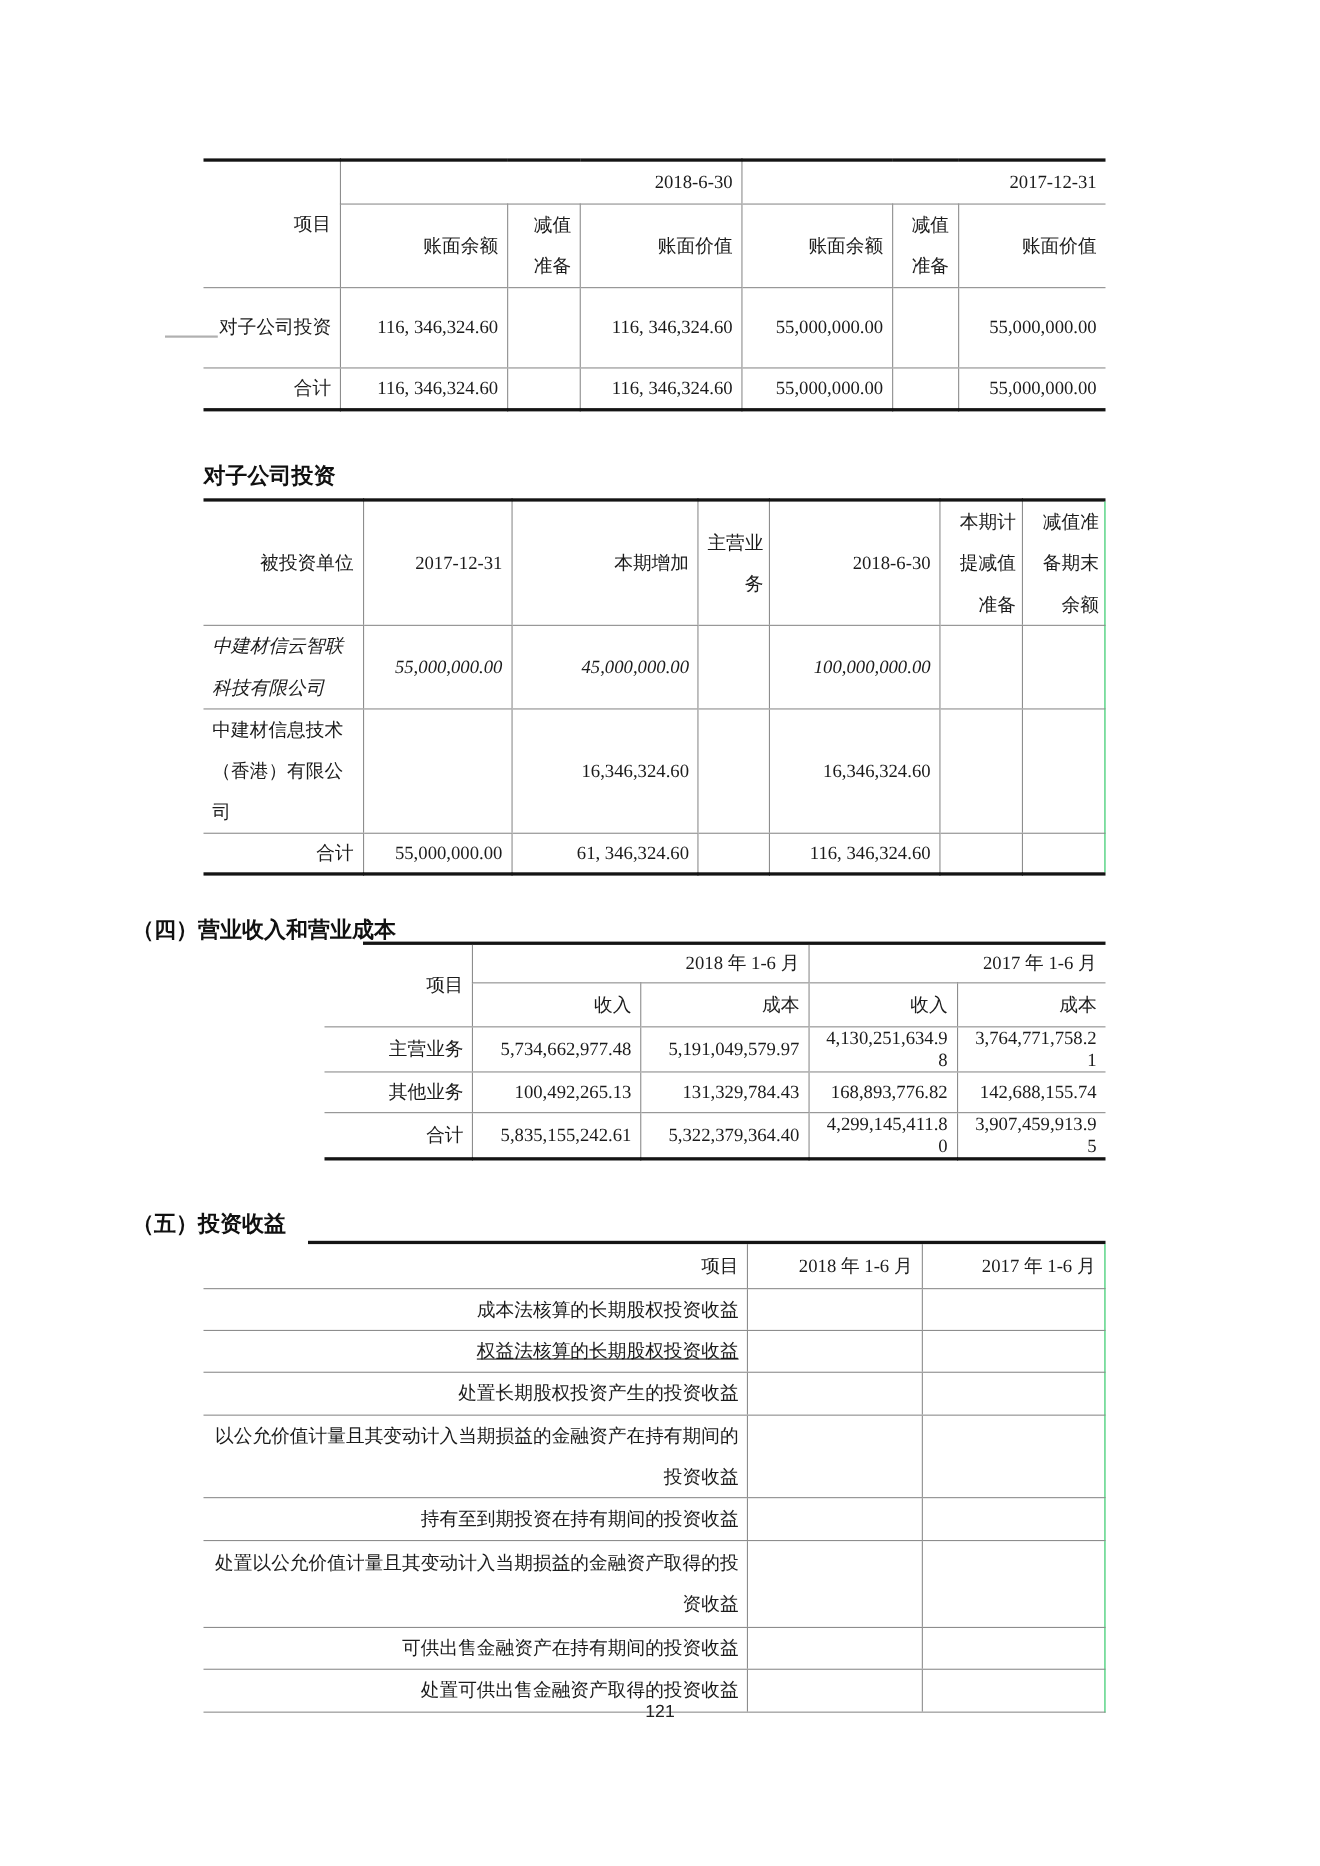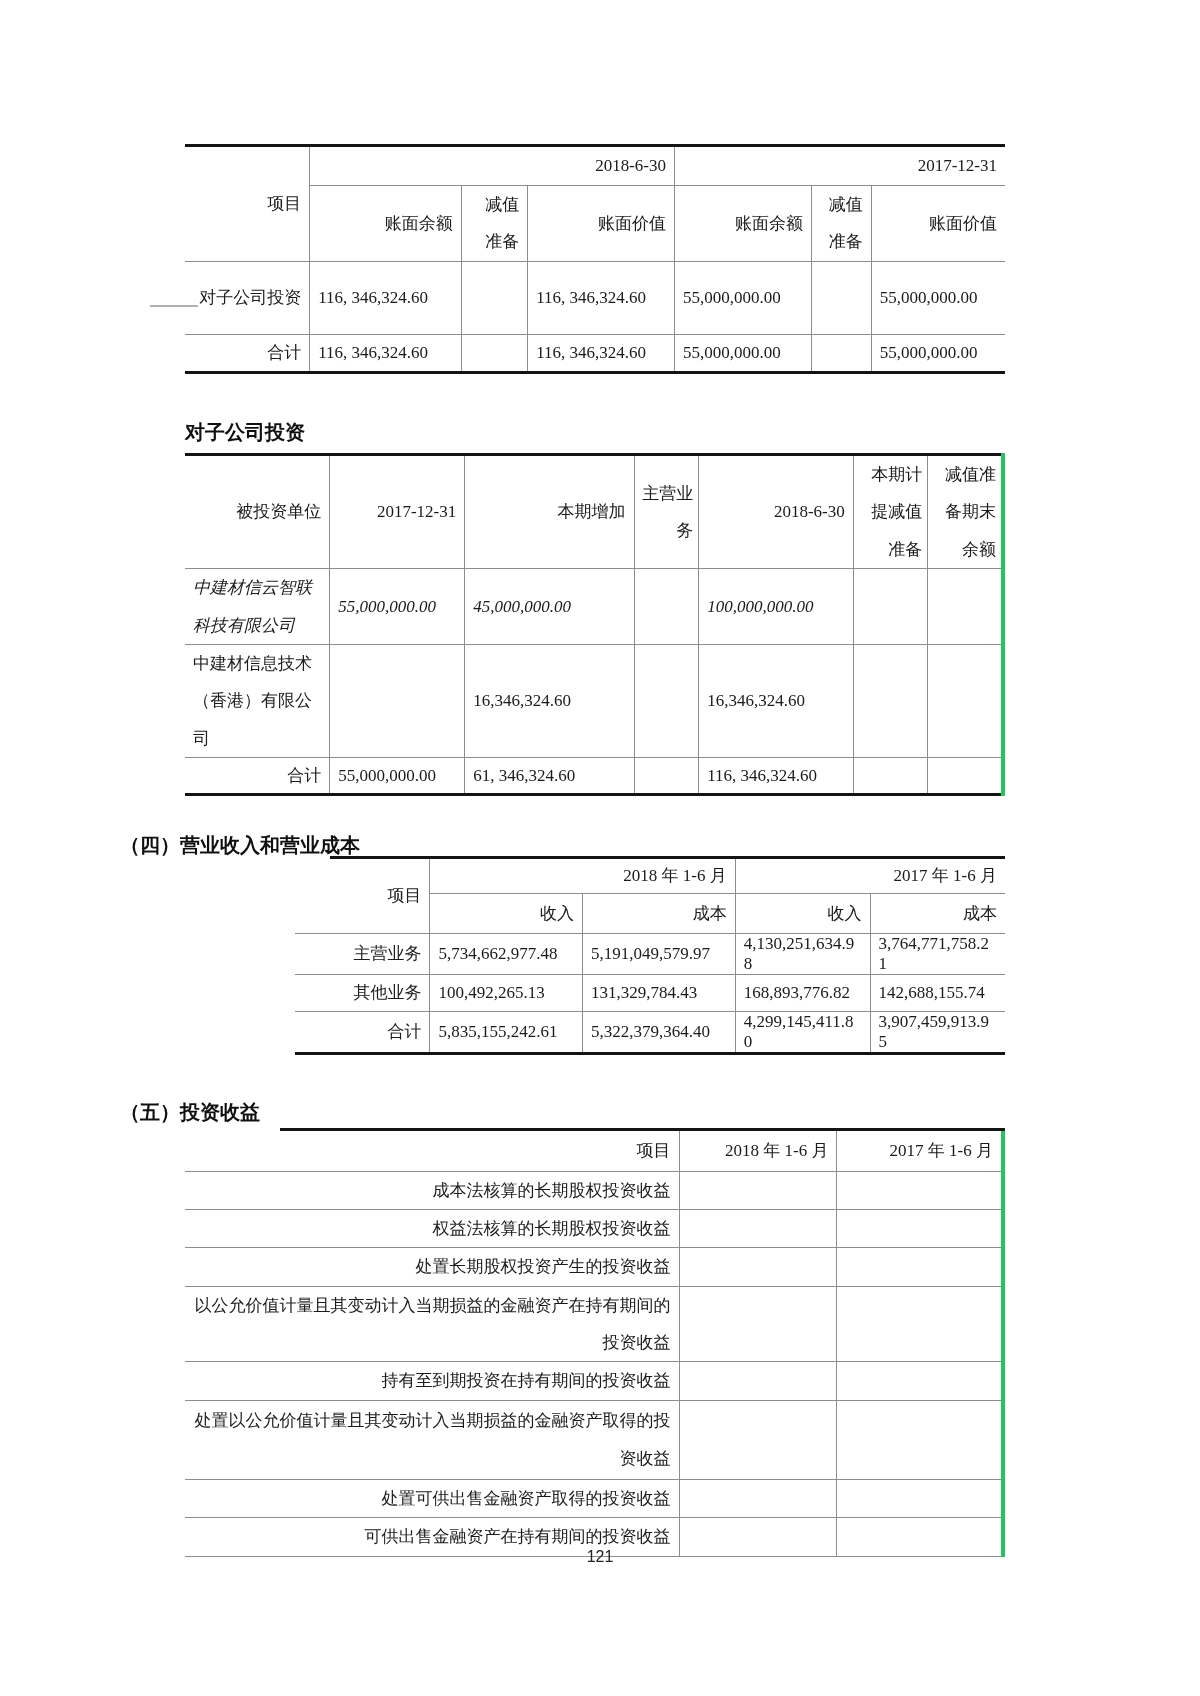--- a/index.html
+++ b/index.html
@@ -12,22 +12,22 @@
   .tbl td {
     border-bottom:1px solid #8d8d8d;
     font-size:17px; padding:0 8px; vertical-align:middle; color:#1b1b1b;
     word-break:break-all; overflow:hidden;
   }
   #t1 { left:185px; top:144px;  width:820px; border-top:3px solid #141414; border-bottom:3px solid #141414; }
   #t2 { left:185px; top:453px;  width:820px; border-top:3px solid #141414; border-bottom:3px solid #141414; }
   #t3 { left:295px; top:859px;  width:710px; border-bottom:3px solid #141414; }
   #t4 { left:185px; top:1131px; width:820px; }
   .bl { border-left:1px solid #8d8d8d; }
-  .br { border-right:4px solid #22c55e; }
-  .num { text-align:left; padding:0 10px 0 4px; }
+  .br { border-right:1px solid #22c55e; }
+  .num { text-align:right; padding:0 10px 0 4px; }
   .ctr { text-align:right;font-family:Liberation Serif, serif; }
   .lft { text-align:left; padding:0 10px; }
   .ml  { line-height:2.2; }
   .pad14 { padding:0 14px; }
   .t4lbl { text-align:right; padding:0 2px 0 10px; line-height:2.2; }
   .hd {
     position:absolute; font-family:"Liberation Sans","DejaVu Sans",sans-serif;
     font-weight:700; font-size:20px; color:#101010; white-space:nowrap;
   }
   #h-sub { left:185px; top:419px; }
@@ -206,21 +206,21 @@
       <tr style="height:40px;">
         <td class="ctr">项目</td>
         <td class="ctr bl">2018 年 1-6 月</td>
         <td class="ctr bl br">2017 年 1-6 月</td>
       </tr>
       <tr style="height:35px;">
         <td class="t4lbl">成本法核算的长期股权投资收益</td>
         <td class="num bl"></td>
         <td class="num bl br"></td>
       </tr>
-      <tr style="height:37px;">
+      <tr style="height:37px;text-decoration:underline;">
         <td class="t4lbl">权益法核算的长期股权投资收益</td>
         <td class="num bl"></td>
         <td class="num bl br"></td>
       </tr>
       <tr style="height:36px;">
         <td class="t4lbl">处置长期股权投资产生的投资收益</td>
         <td class="num bl"></td>
         <td class="num bl br"></td>
       </tr>
       <tr style="height:75px;">
@@ -231,28 +231,28 @@
       <tr style="height:35px;">
         <td class="t4lbl">持有至到期投资在持有期间的投资收益</td>
         <td class="num bl"></td>
         <td class="num bl br"></td>
       </tr>
       <tr style="height:79px;">
         <td class="t4lbl">处置以公允价值计量且其变动计入当期损益的金融资产取得的投资收益</td>
         <td class="num bl"></td>
         <td class="num bl br"></td>
       </tr>
-      <tr style="height:37px;">
-        <td class="t4lbl">处置可供出售金融资产取得的投资收益</td>
-        <td class="num bl"></td>
-        <td class="num bl br"></td>
-      </tr>
       <tr style="height:36px;">
         <td class="t4lbl">可供出售金融资产在持有期间的投资收益</td>
         <td class="num bl"></td>
         <td class="num bl br"></td>
       </tr>
+      <tr style="height:37px;">
+        <td class="t4lbl">处置可供出售金融资产取得的投资收益</td>
+        <td class="num bl"></td>
+        <td class="num bl br"></td>
+      </tr>
     </tbody>
   </table>
 
   <div class="pageno">121</div>
 
 </div>
 
 </body></html>

